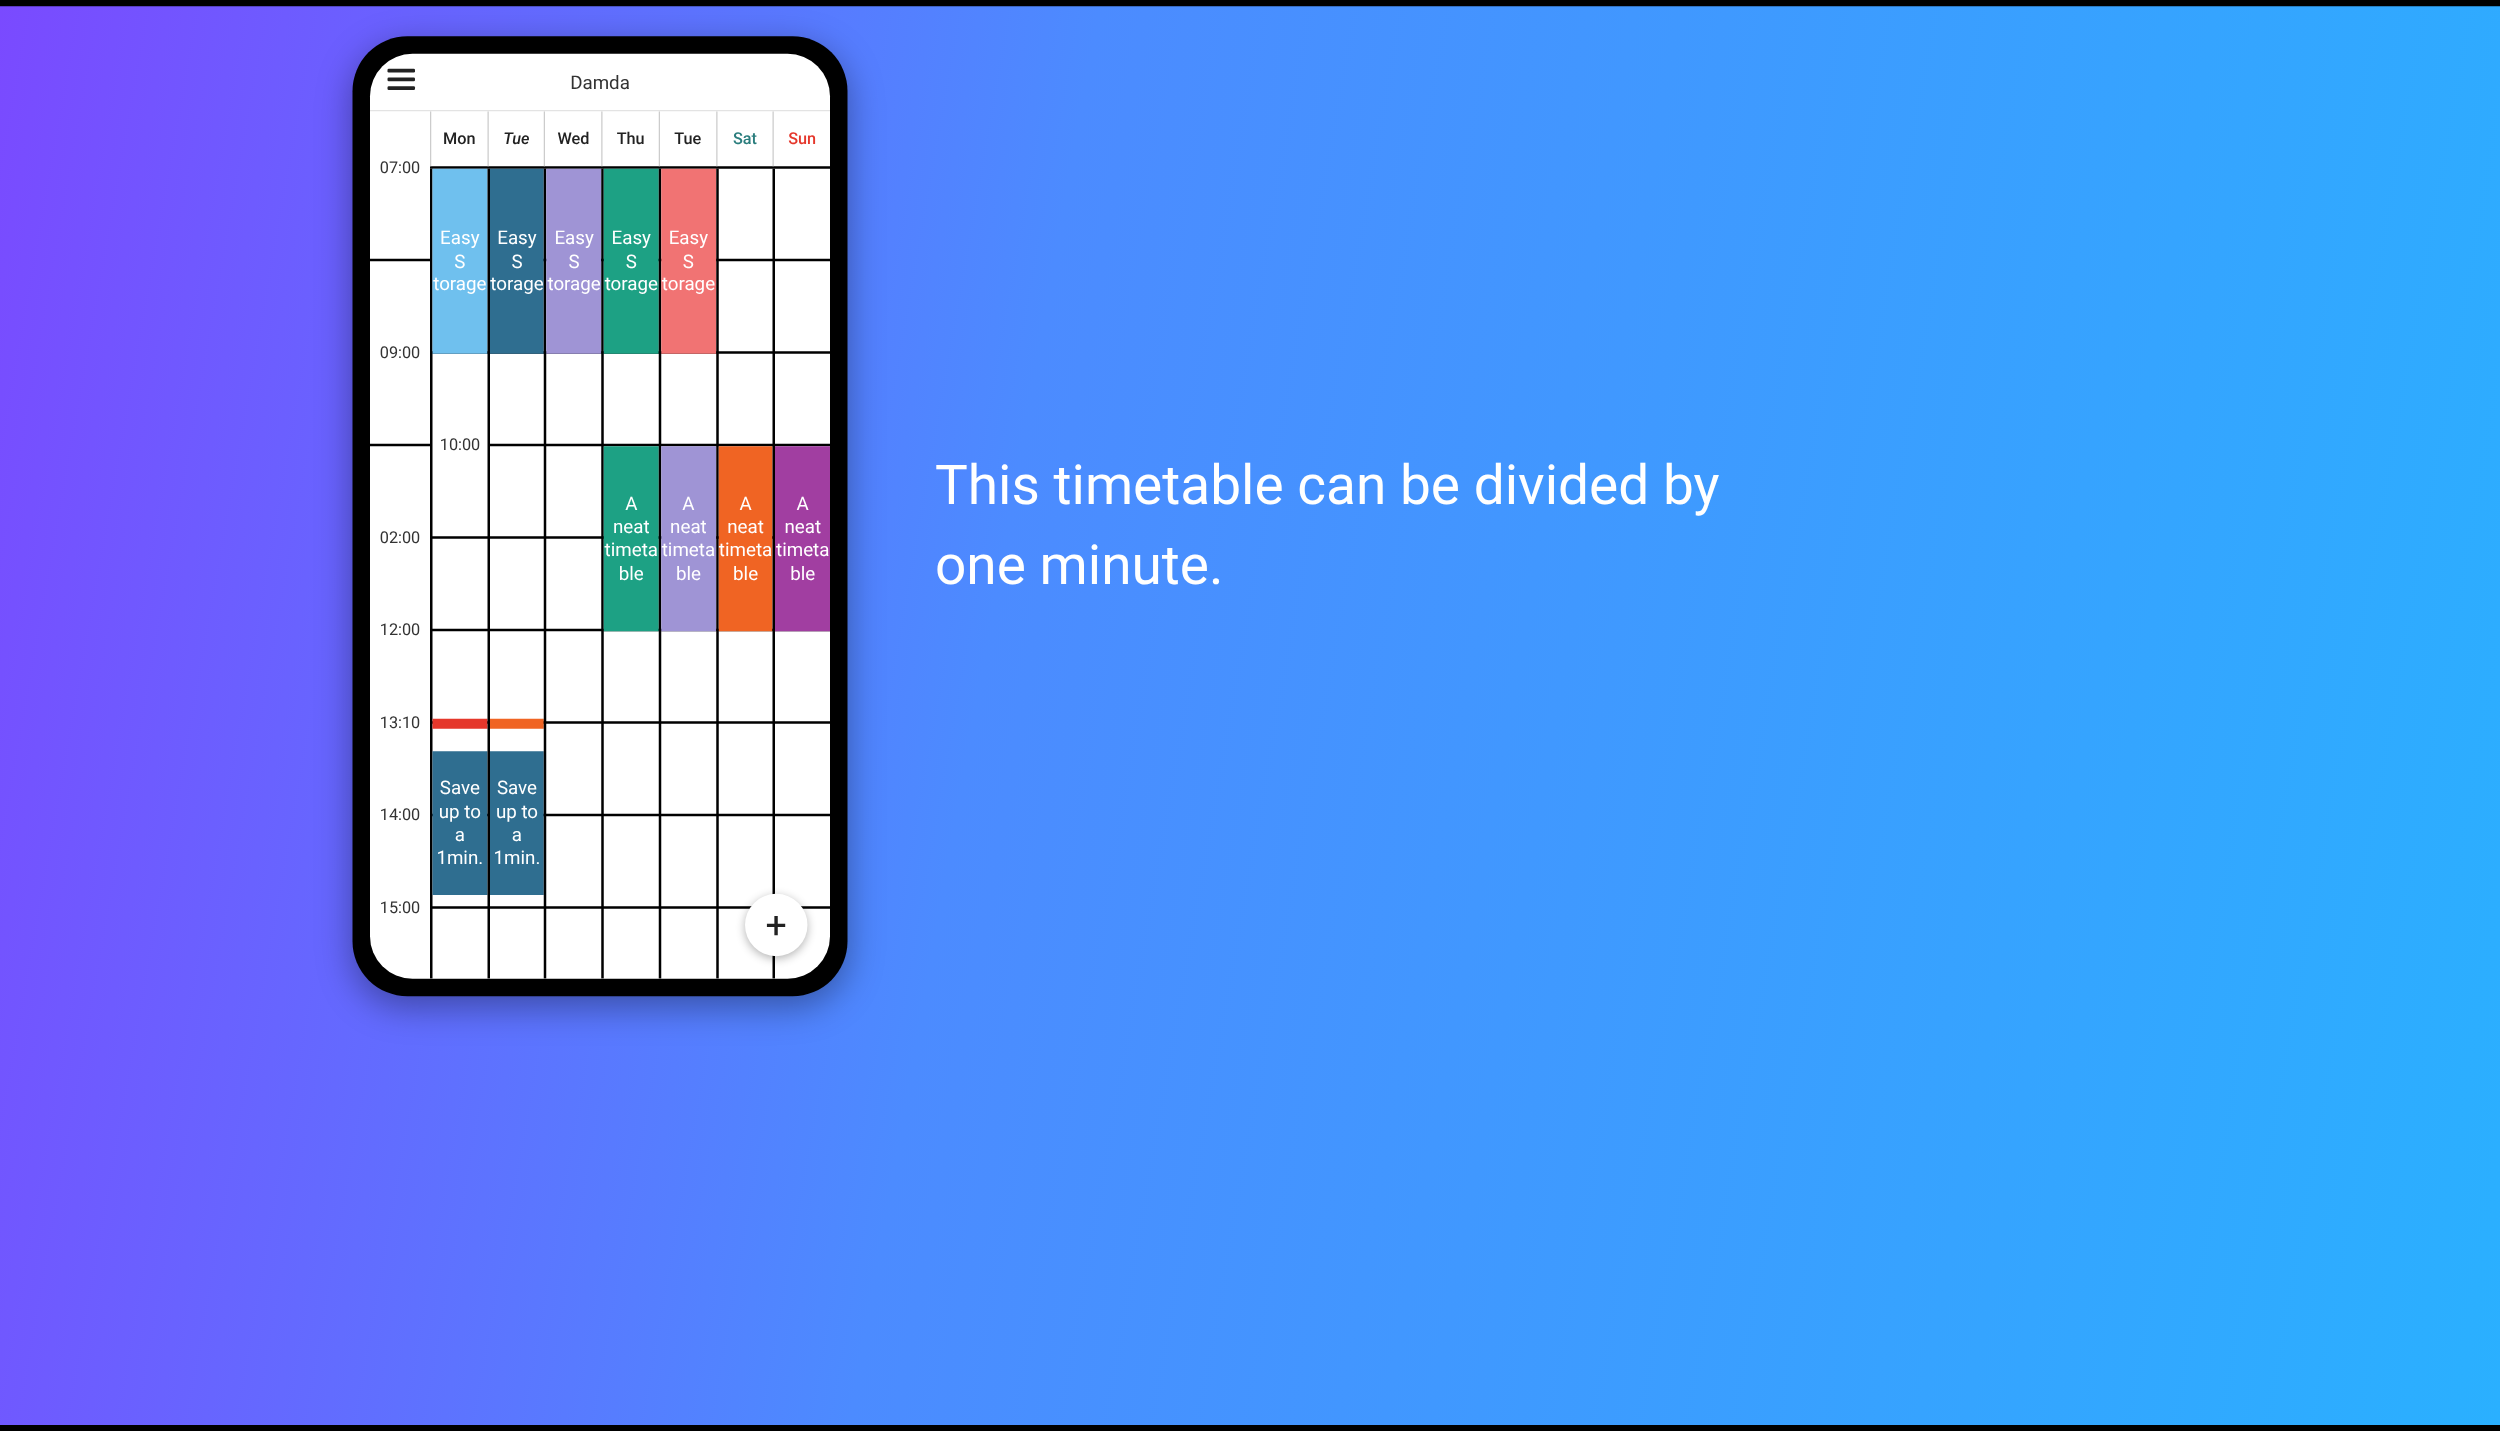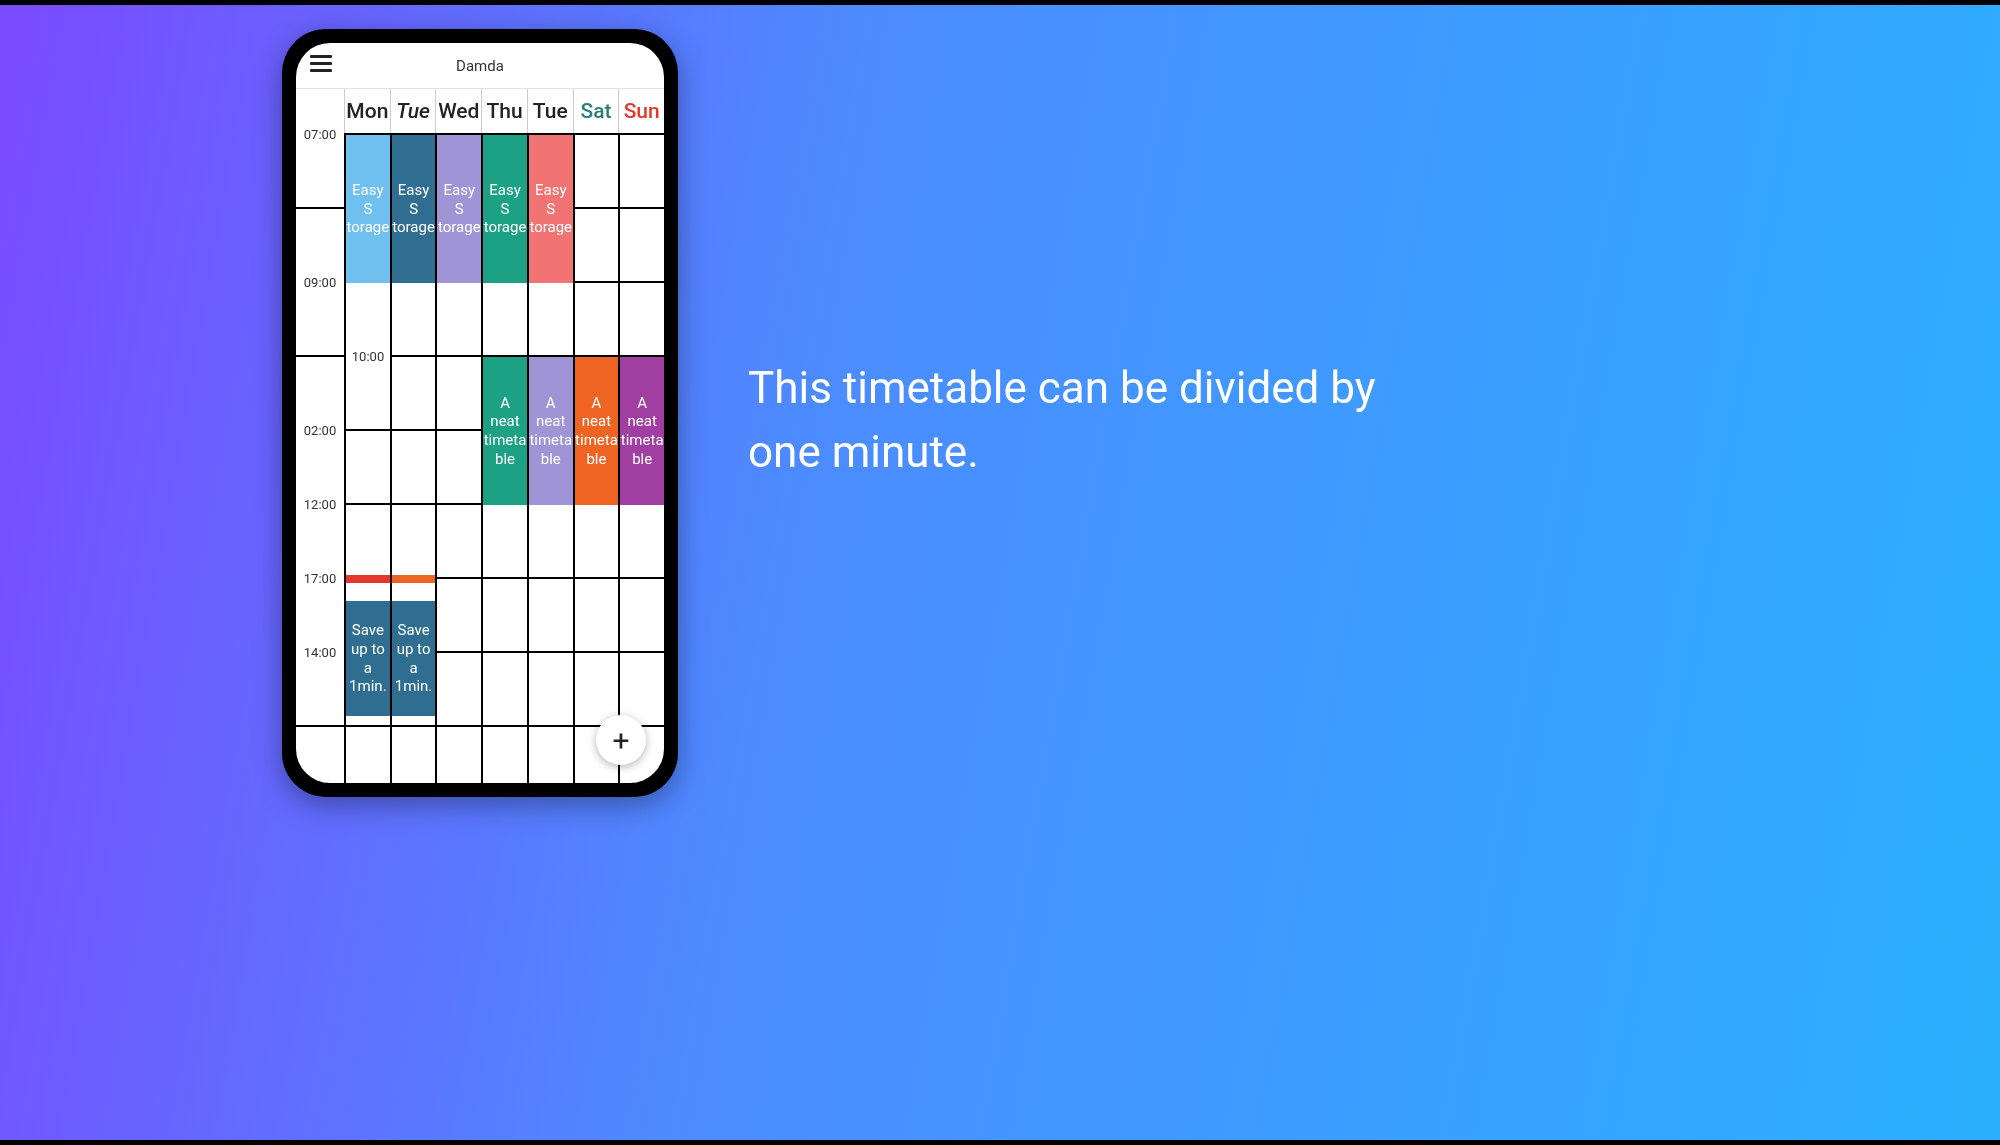--- a/index.html
+++ b/index.html
@@ -78,21 +78,21 @@
     height: 46px;
     display: flex;
     border-bottom: 2px solid #000;
   }
   .day-header-row .spacer { width: 48px; }
   .day-header-cell {
     flex: 1;
     display: flex;
     align-items: center;
     justify-content: center;
-    font-size: 21px;
+    font-size: 13px;
     font-weight: 500;
     color: #222;
     border-left: 1px solid #ccc;
   }
   .grid-body {
     position: relative;
     height: 630px; 
   }
   .hour-row {
     position: absolute;
@@ -193,24 +193,27 @@
             <div class="hour-row" style="top: 222px; margin-left: 48px;">
               <div class="hour-label">10:00</div>
             </div>
             <div class="hour-row" style="top: 296px;">
               <div class="hour-label">02:00</div>
             </div>
             <div class="hour-row" style="top: 370px;">
               <div class="hour-label">12:00</div>
             </div>
             <div class="hour-row" style="top: 444px;">
-              <div class="hour-label">17:00</div>
+              <div class="hour-label">13:10</div>
             </div>
             <div class="hour-row" style="top: 518px;">
               <div class="hour-label">14:00</div>
+            </div>
+            <div class="hour-row" style="top: 592px;">
+              <div class="hour-label">15:00</div>
             </div>
           </div>
 
         <div class="day-columns" id="day-columns">
           <div class="day-col">
               <div class="event-block" style="top: 0px; height: 148px; background: rgb(111, 192, 238);">Easy S torage</div>
               <div class="event-block" style="top: 440.3px; height: 7.4px; background: rgb(229, 55, 43);"></div>
               <div class="event-block" style="top: 466.2px; height: 114.7px; background: rgb(47, 110, 144);">Save up to a 1min.</div>
             </div>
           <div class="day-col">

